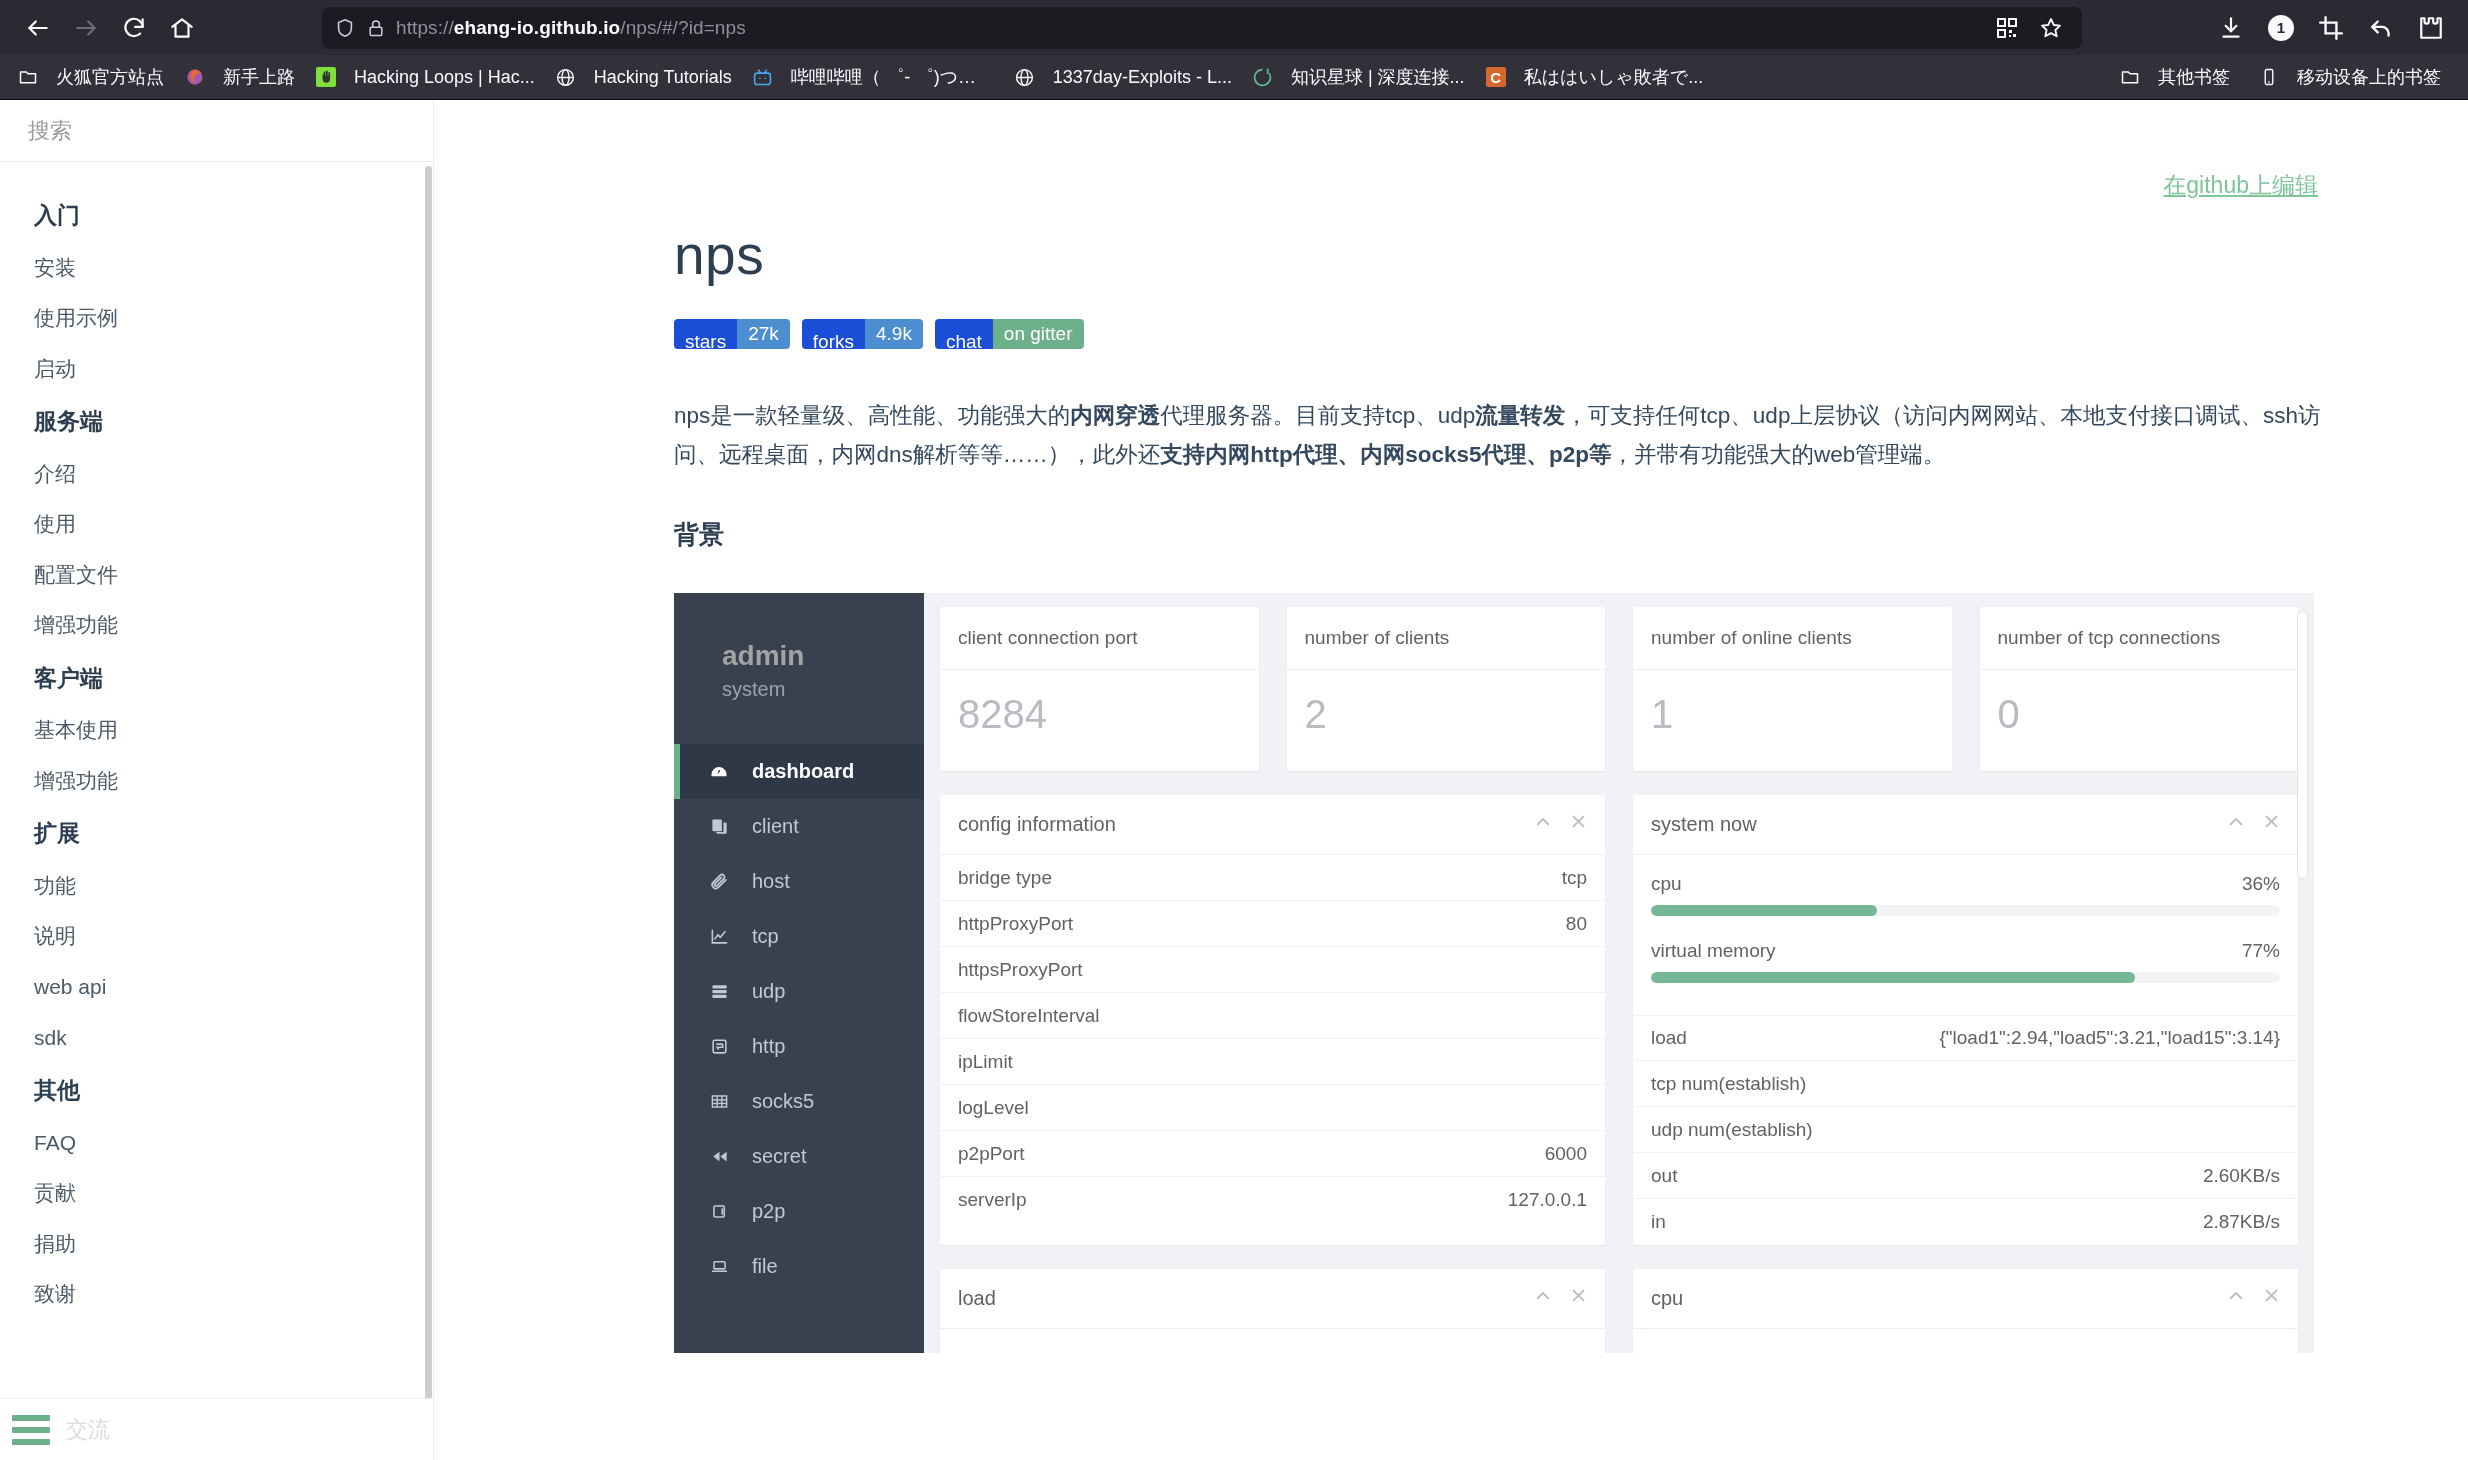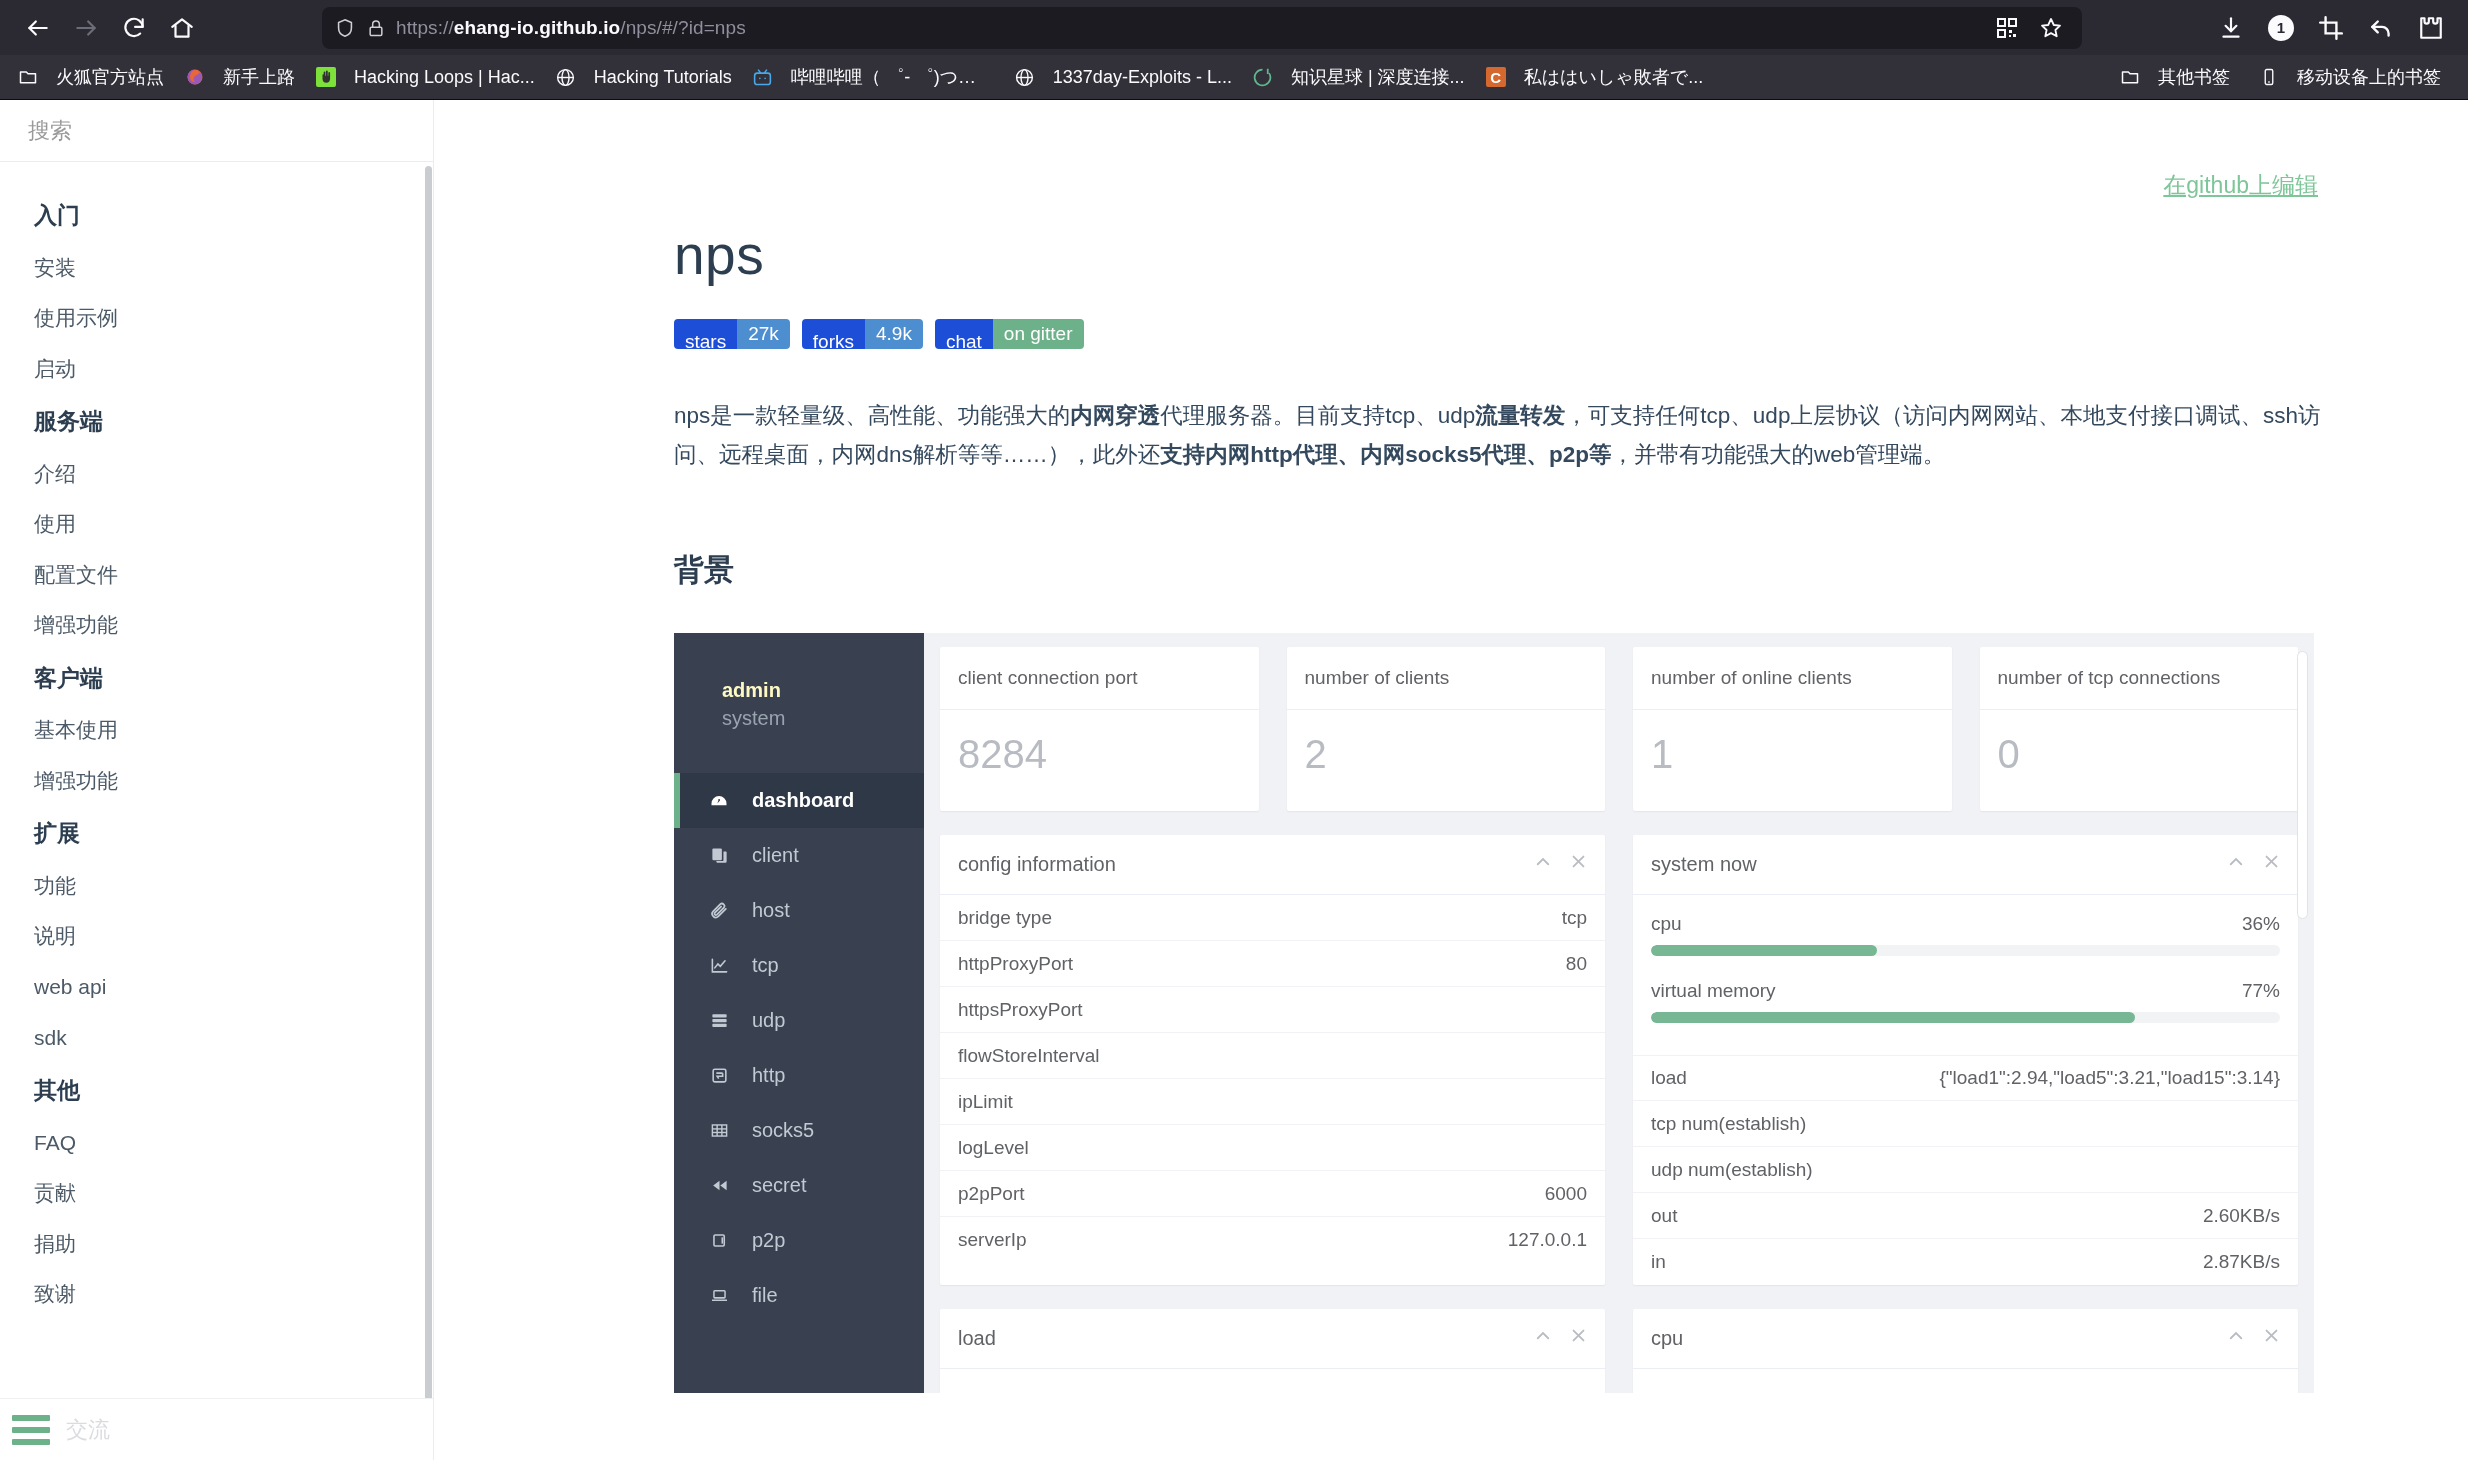--- a/index.html
+++ b/index.html
@@ -156,39 +156,39 @@
 
   #intro {
     margin-top: 48px;
     font-size: 22.5px; line-height: 1.72;
     color: #34495e;
     max-width: 1660px;
   }
   #intro b { font-weight: 700; }
 
   h2#bg-title {
-    font-size: 30px; color: #2c3e50; font-weight: 700;
-    margin-top: 76px;
+    font-size: 25px; color: #2c3e50; font-weight: 700;
+    margin-top: 44px;
   }
 
   
   #dash {
     margin-top: 42px;
     margin-left: 240px;
     width: 1640px;
     height: 760px;
     background: #f0f2f5;
     display: flex;
     overflow: hidden;
     position: relative;
   }
   
   #dash-nav { width: 250px; flex: 0 0 250px; background: #394150; color: #c2c9d3; }
   #dash-user { padding: 44px 0 40px 48px; }
-  #dash-user .u-name { font-size: 20px; font-weight: 700; color: #fef9c3; line-height: 1.35; }
+  #dash-user .u-name { font-size: 28px; font-weight: 700; color: #a3a3a3; line-height: 1.35; }
   #dash-user .u-role { font-size: 20px; color: #9aa3b0; line-height: 1.45; }
   .dnav-item {
     height: 55px; display: flex; align-items: center; gap: 22px;
     padding-left: 34px; font-size: 20px; color: #c2c9d3;
     position: relative;
     text-align: center;
   }
   .dnav-item .dn-ico { width: 22px; display:flex; align-items:center; justify-content:center; }
   .dnav-item.active { background: #2f3847; color: #fff; font-weight: 700; }
   .dnav-item.active::before {

